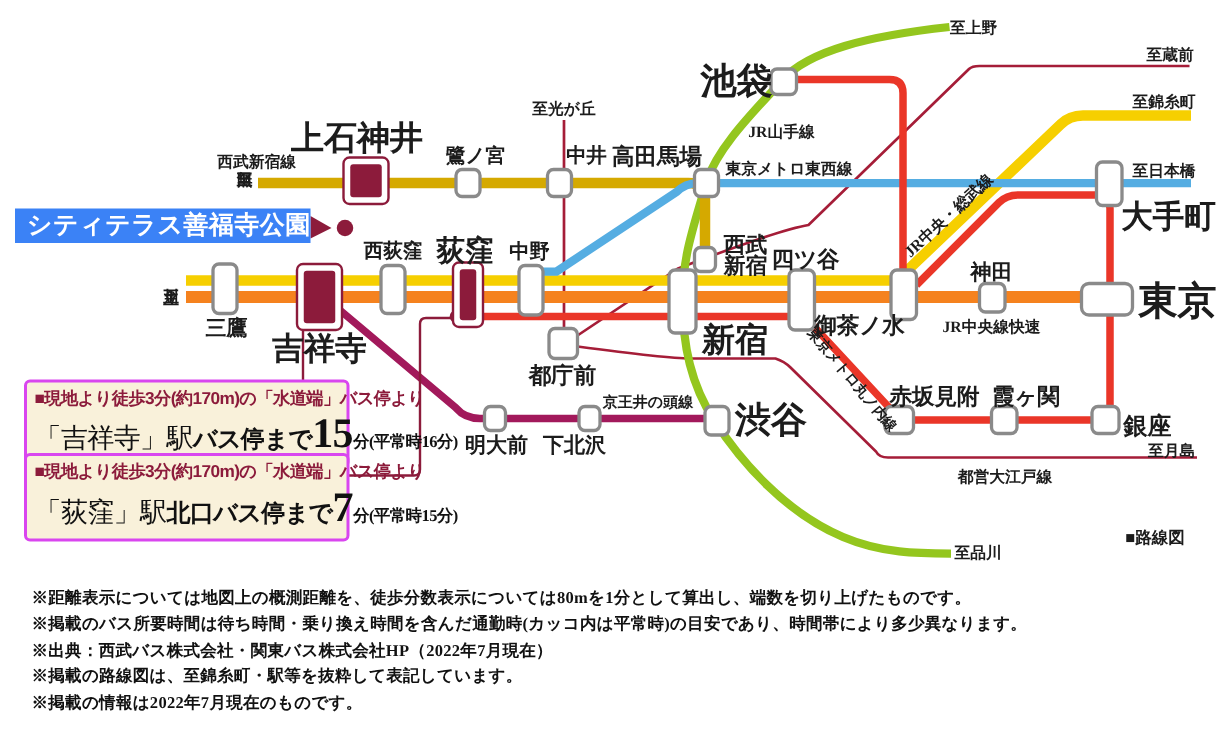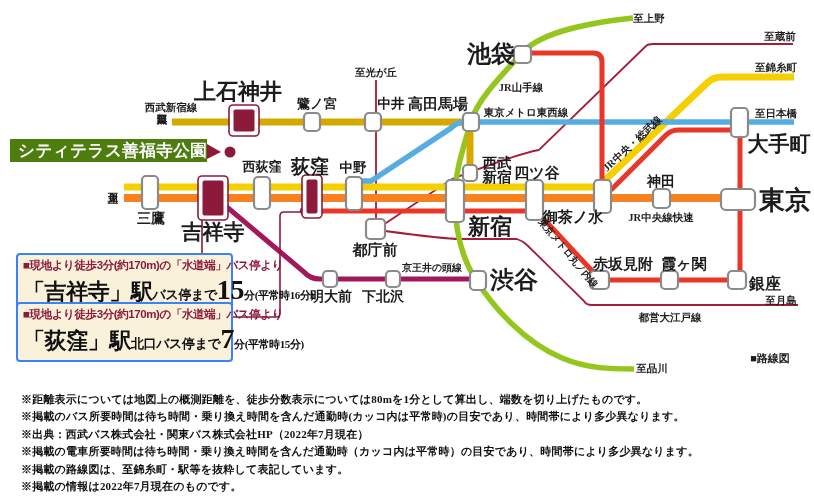--- a/index.html
+++ b/index.html
@@ -3,32 +3,32 @@
 <meta charset="utf-8">
 <style>
   html,body{margin:0;padding:0;background:#fff;}
   #stage{position:relative;width:814px;height:504px;background:#ffffff;overflow:hidden;
          font-family:"Liberation Serif","DejaVu Serif",serif;}
   #map-svg{position:absolute;left:0;top:0;}
   svg text{font-family:"Liberation Serif","DejaVu Serif",serif;font-weight:bold;fill:#1c1c1c;}
   .vtext{writing-mode:vertical-rl;text-orientation:upright;}
   
   .property-label{position:absolute;left:10px;top:139px;width:189px;height:23px;
-    background:#4d7c0f;color:#fff;font-family:"Liberation Sans","DejaVu Sans",sans-serif;
+    background:#3b82f6;color:#fff;font-family:"Liberation Sans","DejaVu Sans",sans-serif;
     font-weight:bold;font-size:16.5px;line-height:23px;padding-left:8px;letter-spacing:.5px;white-space:nowrap;}
   
-  .callout{position:absolute;left:16px;width:203px;background:#F9F1DA;border:2px solid #3b82f6;
+  .callout{position:absolute;left:16px;width:203px;background:#F9F1DA;border:2px solid #d946ef;
     border-radius:4px;padding:3px 5px 4px 5px;}
   .callout.c1{top:253px;}
   .callout.c2{top:302px;}
   .co-l1{font-family:"Liberation Sans","DejaVu Sans",sans-serif;font-weight:bold;
     font-size:11.5px;color:#8C1B3B;white-space:nowrap;letter-spacing:-0.4px;}
   .co-l2{color:#111;white-space:nowrap;margin-top:1px;letter-spacing:-0.4px;}
-  .co-sta{font-size:22px;font-weight:bold;}
-  .co-mid{font-size:13px;font-weight:bold;text-align:right;}
+  .co-sta{font-size:18px;font-weight:normal;}
+  .co-mid{font-size:16px;font-weight:bold;text-align:right;}
   .co-min{font-size:28px;font-weight:bold;}
   .co-unit{font-size:11px;font-weight:bold;}
   .co-paren{font-size:11px;font-weight:bold;}
   
   .notes{position:absolute;left:21px;top:391px;color:#111;font-weight:bold;font-size:11px;
     line-height:17.4px;letter-spacing:.2px;white-space:nowrap;}
 </style>
 </head>
 <body>
 
@@ -145,18 +145,17 @@
 
   <div class="callout c2">
     <div class="co-l1">■現地より徒歩3分(約170m)の「水道端」バス停より</div>
     <div class="co-l2"><span class="co-sta">「荻窪」駅</span><span class="co-mid">北口バス停まで</span><span class="co-min">7</span><span class="co-unit">分</span><span class="co-paren">(平常時15分)</span></div>
   </div>
 
   <div class="notes">
     <div>※距離表示については地図上の概測距離を、徒歩分数表示については80mを1分として算出し、端数を切り上げたものです。</div>
     <div>※掲載のバス所要時間は待ち時間・乗り換え時間を含んだ通勤時(カッコ内は平常時)の目安であり、時間帯により多少異なります。</div>
     <div>※出典：西武バス株式会社・関東バス株式会社HP（2022年7月現在）</div>
-    <div>※掲載の電車所要時間は待ち時間・乗り換え時間を含んだ通勤時（カッコ内は平常時）の目安であり、時間帯により多少異なります。</div>
     <div>※掲載の路線図は、至錦糸町・駅等を抜粋して表記しています。</div>
     <div>※掲載の情報は2022年7月現在のものです。</div>
   </div>
 
 </div>
 
 </body></html>

